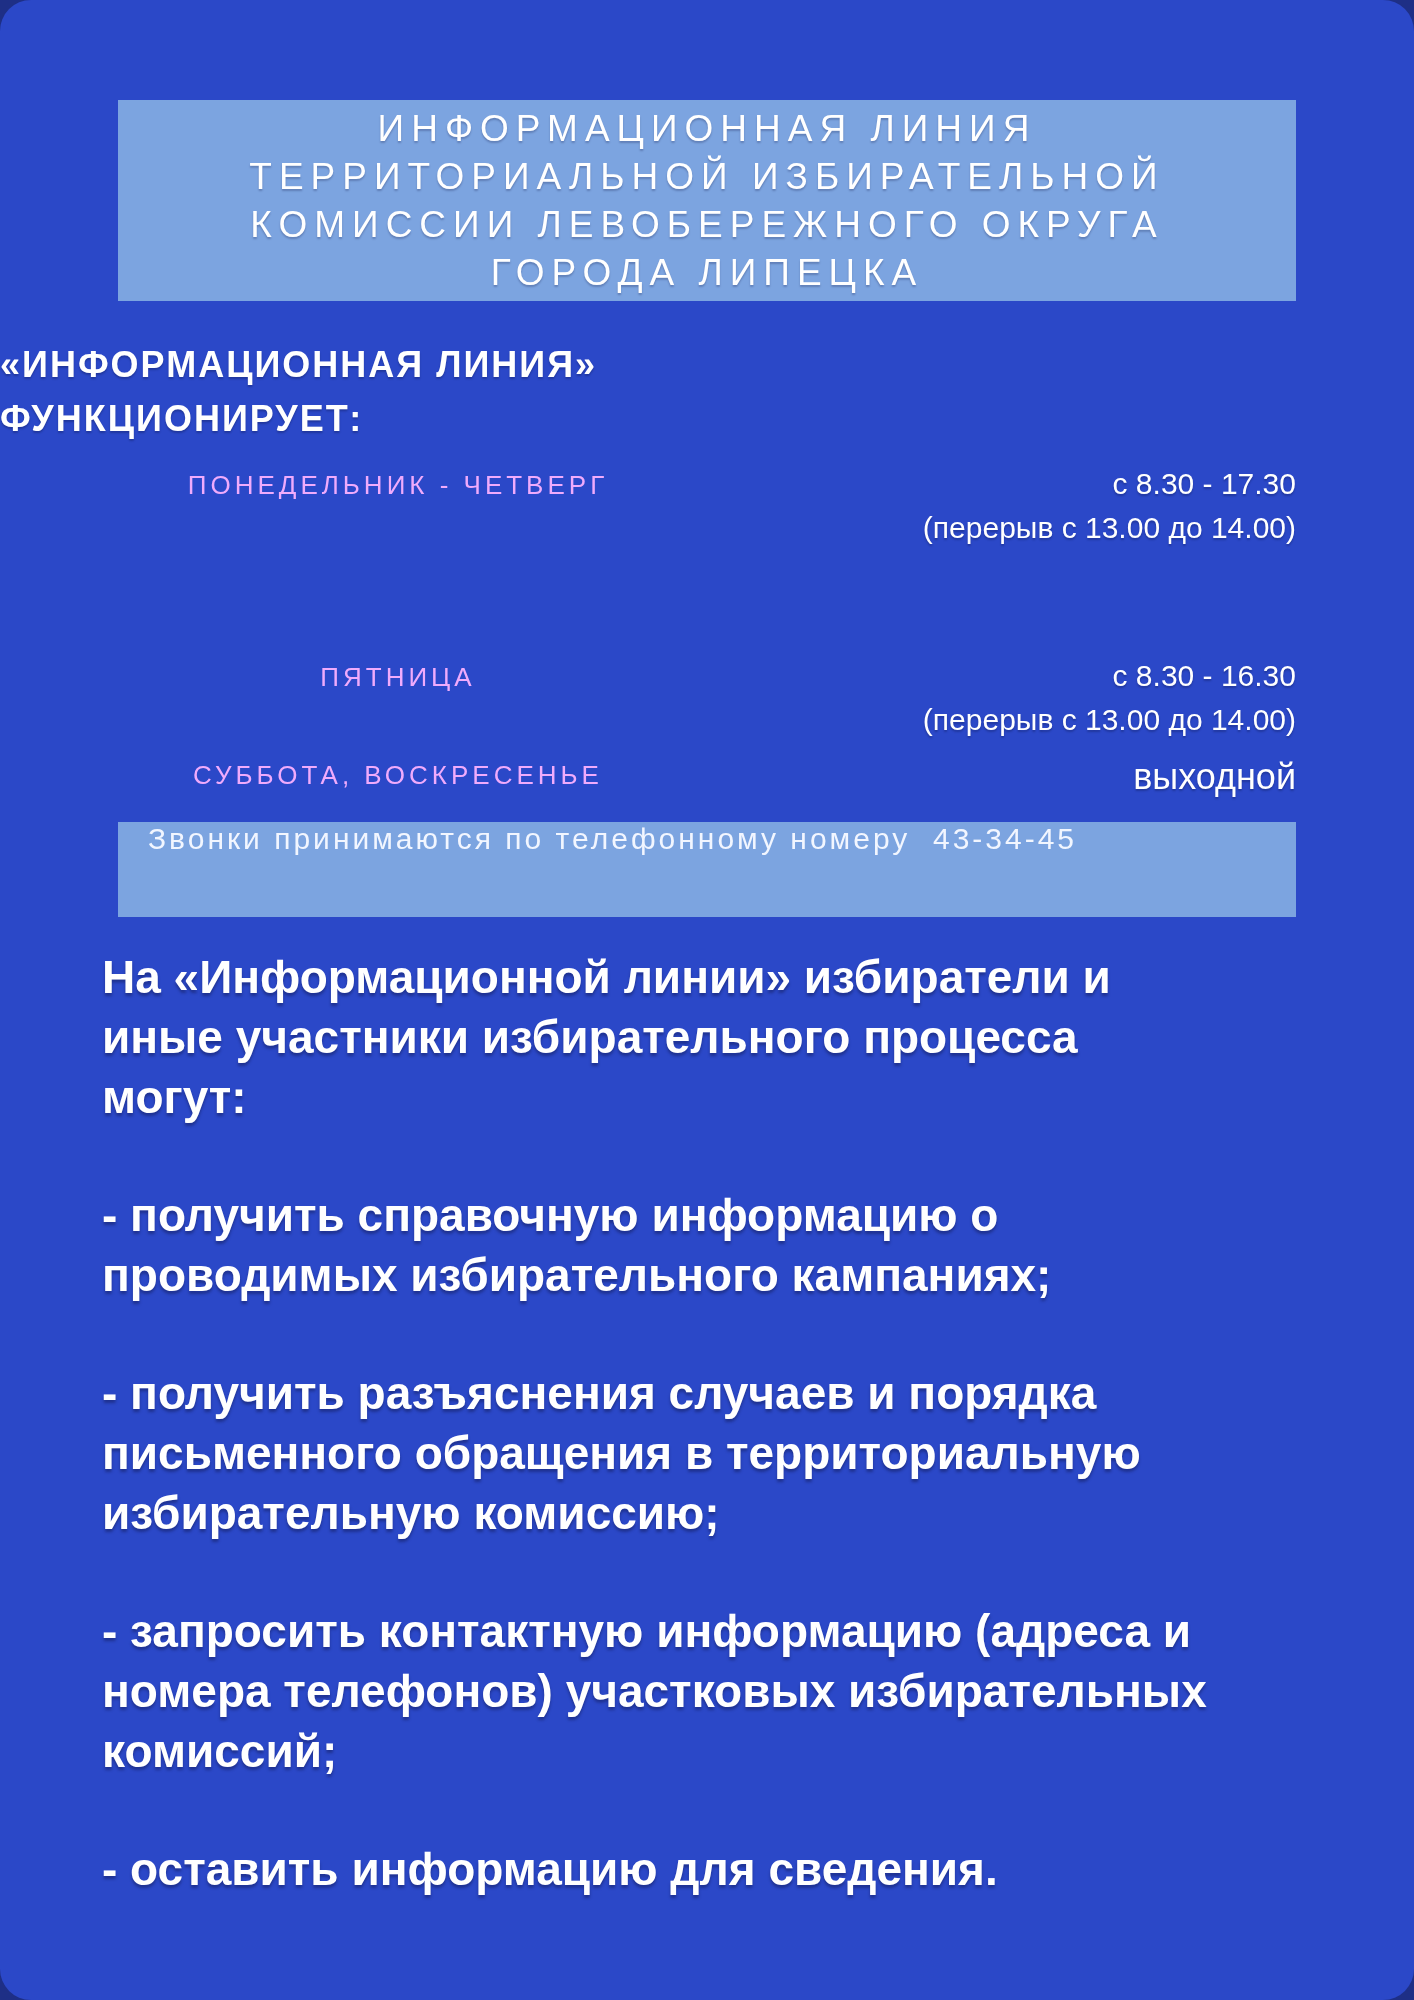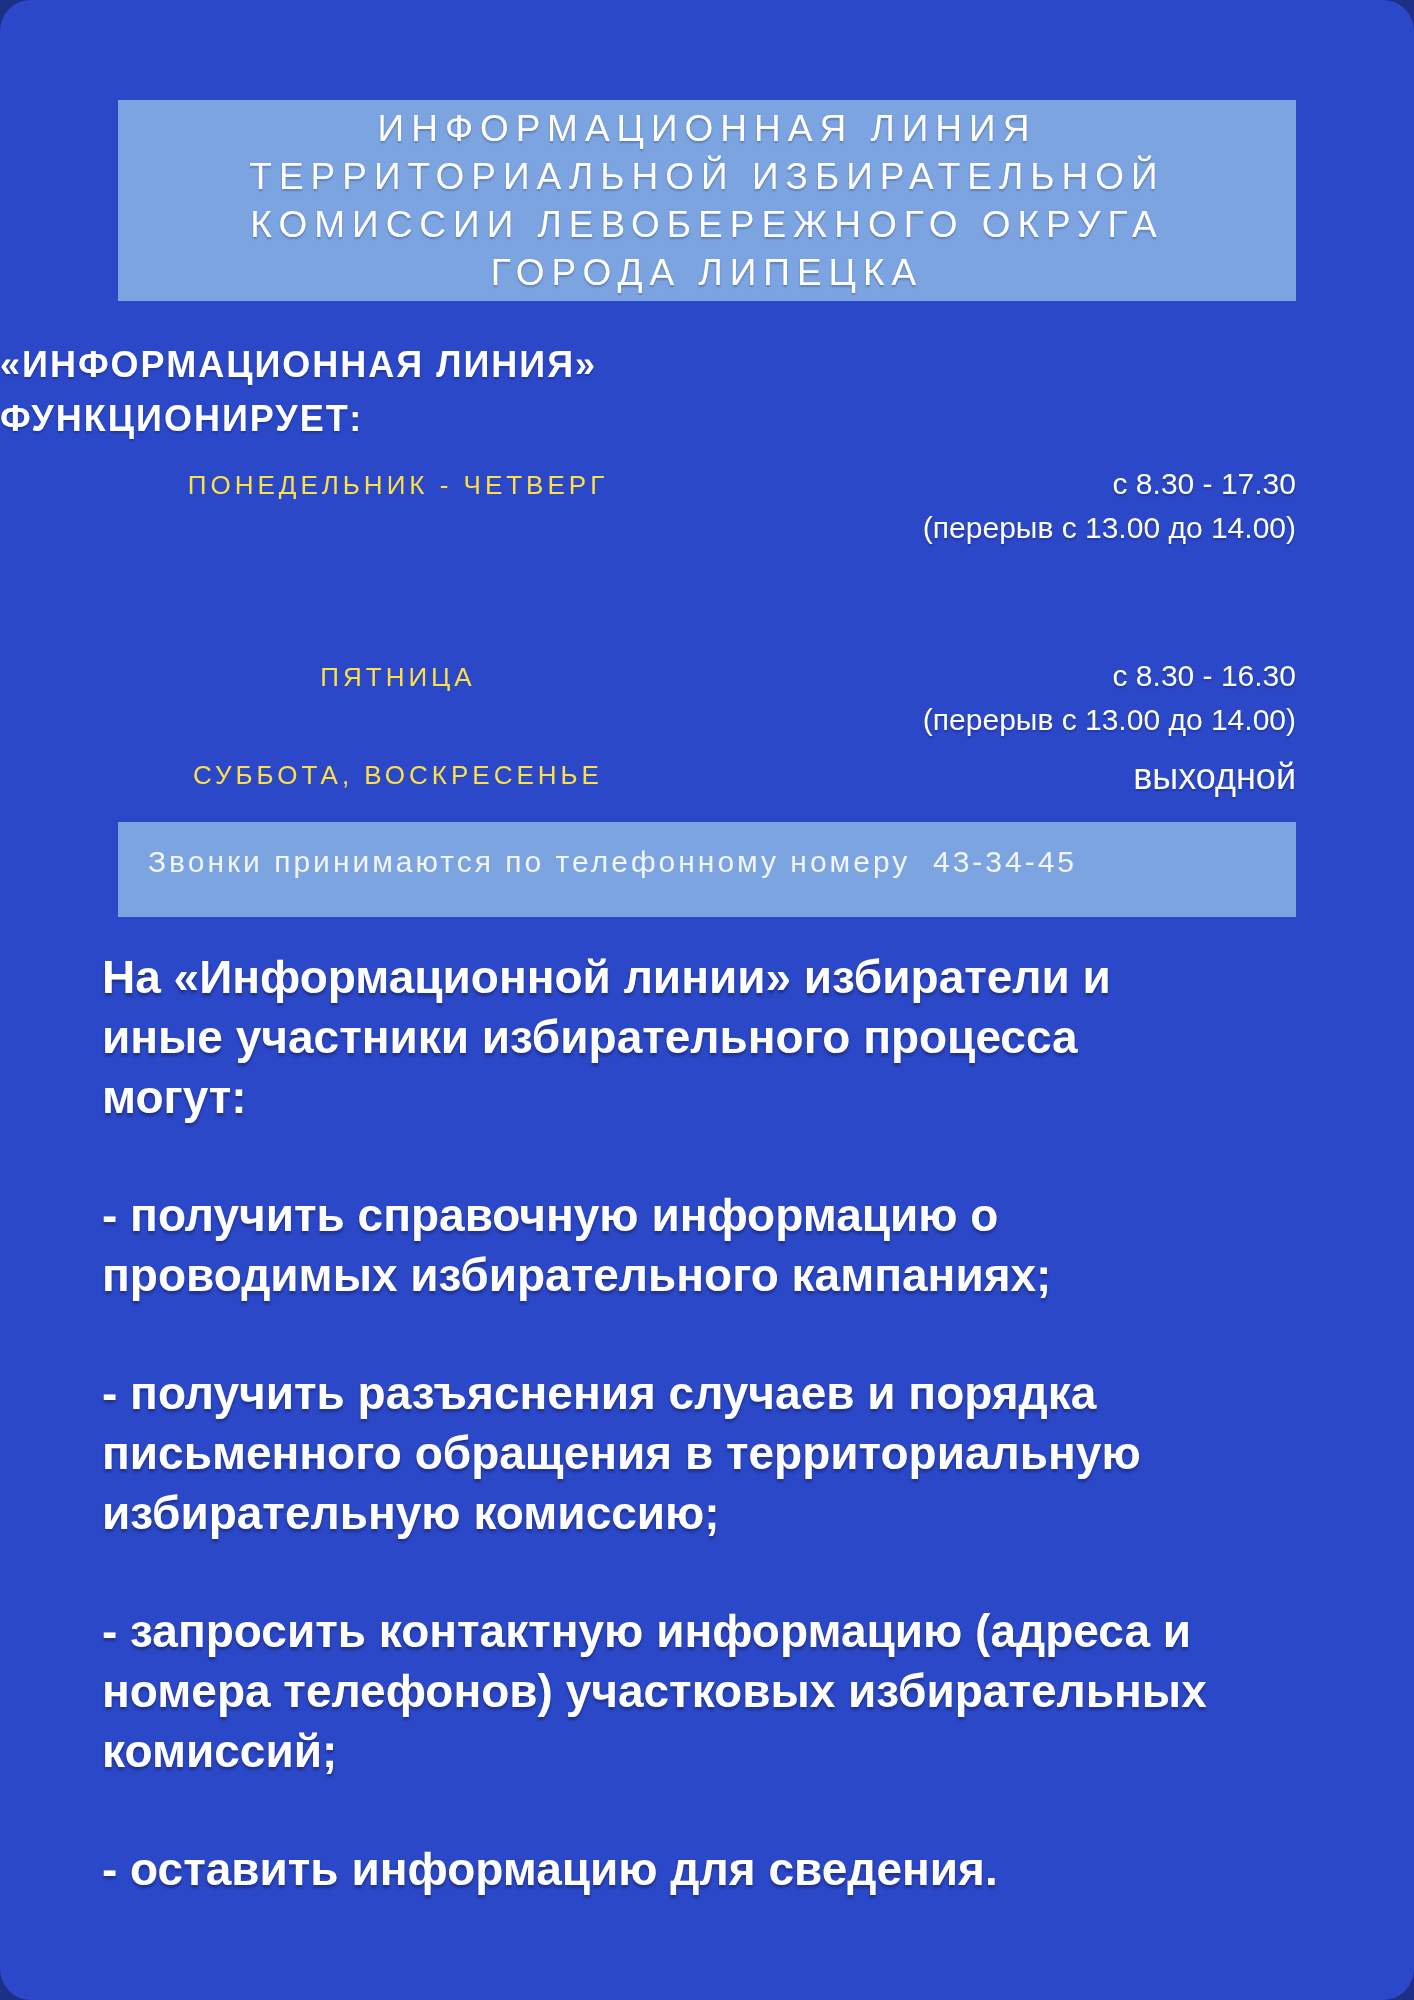--- a/index.html
+++ b/index.html
@@ -47,40 +47,40 @@
 
   .schedule { margin: 16px 118px 0; }
   .sched-row { display: flex; align-items: flex-start; }
   .sched-row .days {
     width: 560px;
     text-align: center;
     padding-top: 8px;
     font-size: 26px;
     font-weight: 400;
     letter-spacing: 4px;
-    color: #fde047;
+    color: #f0abfc;
   }
   .sched-row .times {
     flex: 1;
     padding-left: 70px;
     text-align: right;
     font-weight: normal;
     font-size: 30px;
     line-height: 44px;
     text-shadow: 0 2px 2px rgba(10,15,60,0.3);
   }
   .row-1 { margin-bottom: 104px; }
   .row-2 { margin-bottom: 10px; }
   .times .weekend { font-size: 36px; line-height: 50px; }
 
   .phone-banner {
     margin: 20px 118px 0;
     height: 95px;
     display: flex;
-    align-items: center;
+    align-items: flex-start;
     padding: 0 10px 16px 30px;
     box-sizing: border-box;
   }
   .phone-banner-text {
     font-size: 30px;
     font-weight: 400;
     letter-spacing: 3px;
     white-space: pre-wrap;
     color: #f2f6ff;
   }

